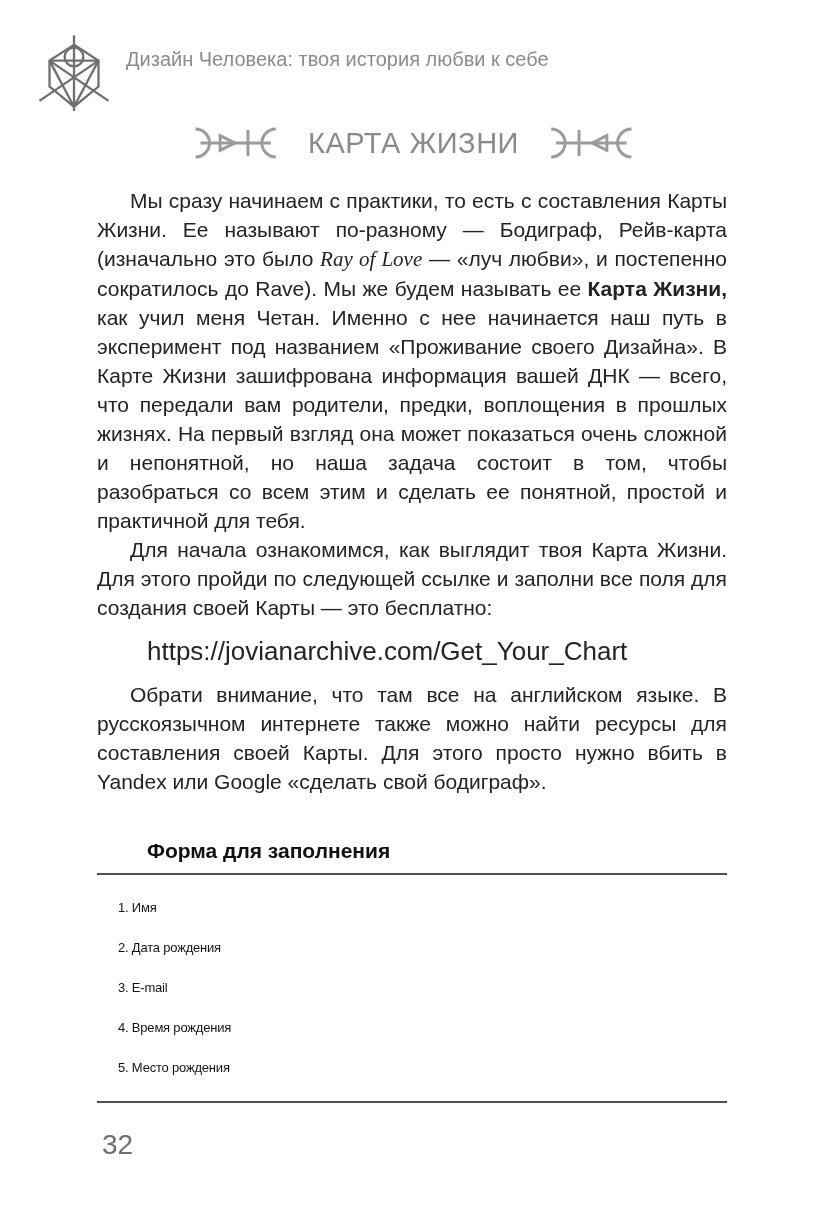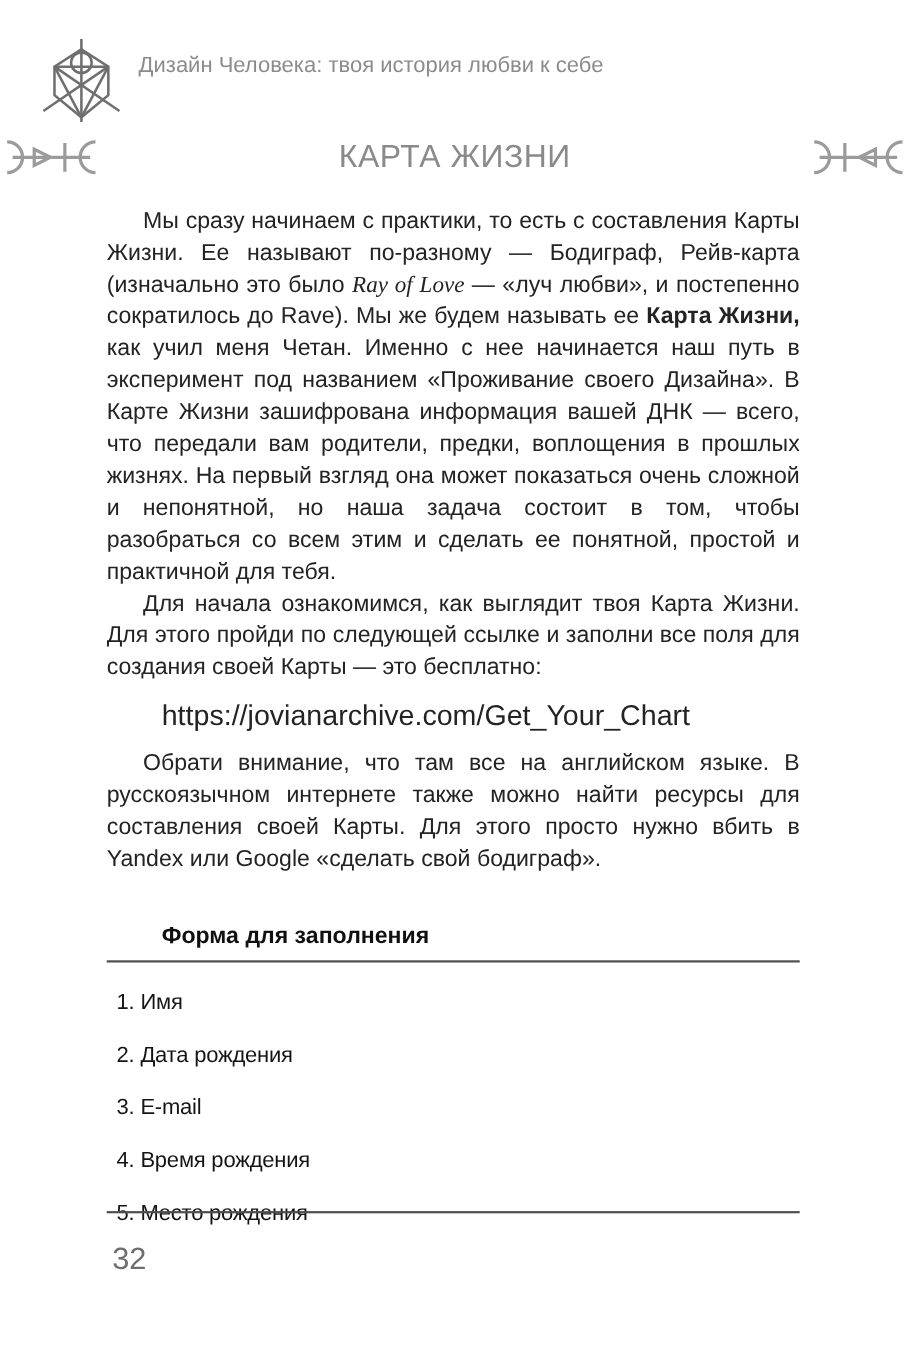--- a/index.html
+++ b/index.html
@@ -17,21 +17,21 @@
   .page-header {
     position: absolute; top: 34px; left: 38px;
     display: flex; align-items: flex-start; gap: 16px;
   }
   .logo-wrap { width: 72px; height: 82px; flex: none; }
   .header-text { padding-top: 12px; font-size: 20px; line-height: 27px; color: #8b8b8b; }
 
   
   .chapter-heading {
     position: absolute; top: 124px; left: 0; right: 0;
-    display: flex; justify-content: space-between; align-items: center; gap: 24px;
+    display: flex; justify-content: center; align-items: center; gap: 24px;
   }
   .chapter-title {
     font-size: 29px; letter-spacing: 0.5px; color: #8a8a8a;
     white-space: nowrap;
   }
   .ornament { width: 95px; height: 38px; }
   .ornament.flip { transform: scaleX(-1); }
 
   
   .content {
@@ -48,21 +48,21 @@
     font-size: 26px; color: #232323; text-decoration: none;
     text-align: left;
   }
 
   
   .form-section { position: absolute; top: 831px; left: 97px; width: 630px; }
   .form-heading { font-size: 21px; font-weight: bold; color: #101010; margin: 8px 0 0 50px; }
   .rule { height: 2px; background: #4e4e4e; width: 100%; }
   .form-rule { margin-top: 10px; }
   .form-list { margin-top: 1px; }
-  .form-item { margin: 25px 0 0 9px; font-size: 20px; color: #141414; letter-spacing: -0.2px; }
+  .form-item { margin: 25px 0 0 21px; font-size: 13px; color: #141414; letter-spacing: -0.2px; }
 
   
   .bottom-rule { position: absolute; top: 1101px; left: 97px; width: 630px; }
   .page-number {
     position: absolute; top: 1129px; left: 102px;
     font-size: 28px; color: #6e6e6e;
   }
   svg { display: block; }
 </style>
 </head>

